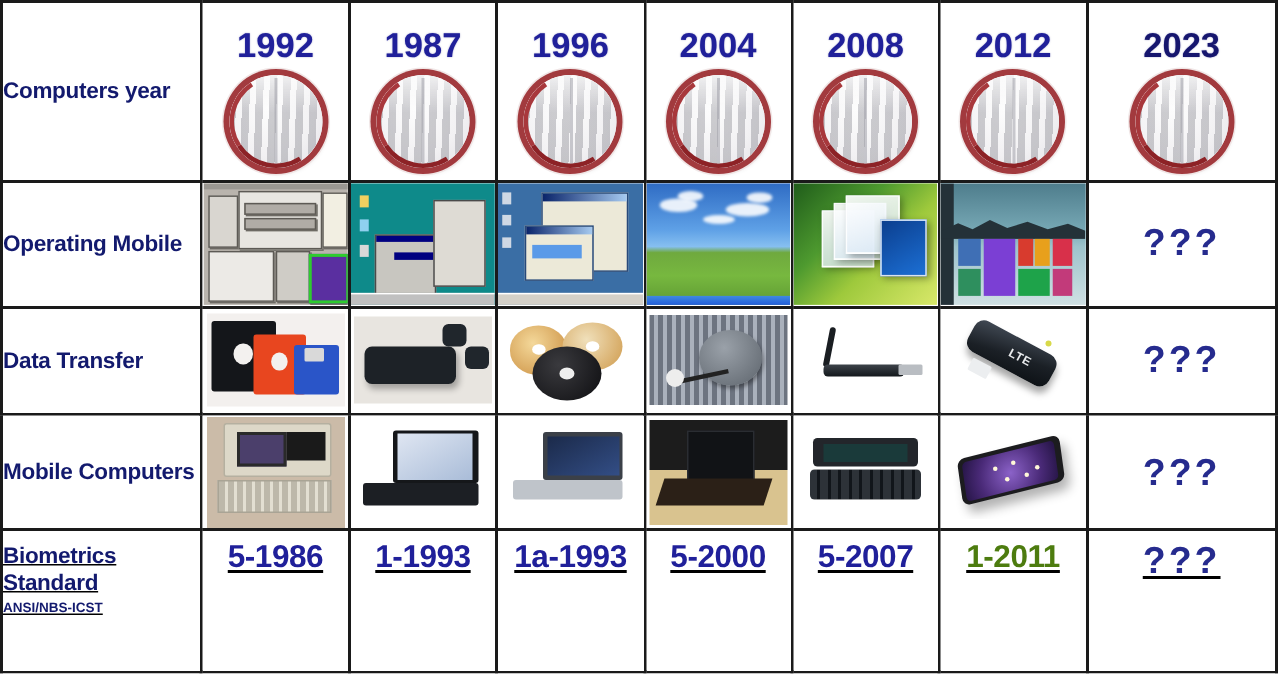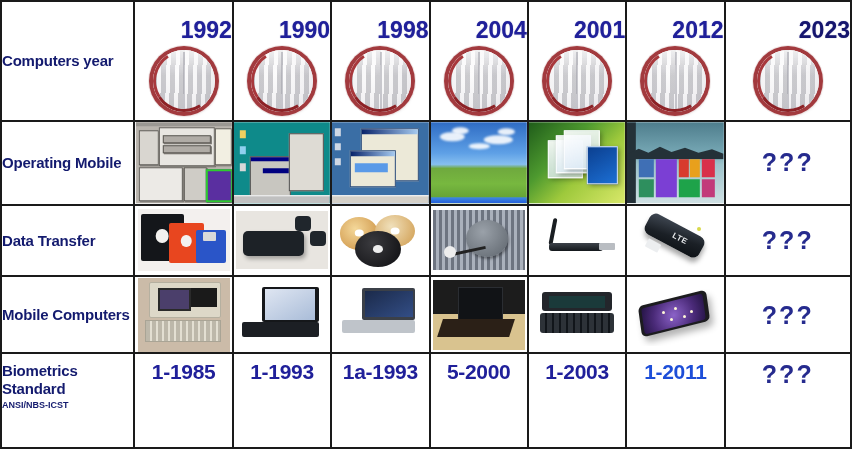--- a/index.html
+++ b/index.html
@@ -28,21 +28,21 @@
     font-weight:bold;font-size:15px;line-height:1.15;
     padding:4px 0 4px 7px;text-align:left;vertical-align:middle;
     letter-spacing:-0.2px;
   }
   td.rowlabel .sub{
     display:block;font-size:9px;font-weight:bold;margin-top:3px;letter-spacing:0px;
   }
   td.toplabel{vertical-align:middle;}
 
   
-  td.yearcell{vertical-align:top;text-align:right;}
+  td.yearcell{vertical-align:top;text-align:center;}
   .yearnum{
     font-size:23px;font-weight:bold;color:#20209a;
     margin-top:6px;letter-spacing:0px;
     text-shadow:0 0 1px rgba(30,30,130,.5);
   }
   .yearnum.dark{color:#16166e;}
 
   
   .emblem{
     width:62px;height:62px;border-radius:50%;
@@ -165,21 +165,21 @@
 
   
   .qmark{
     font-size:25px;font-weight:bold;color:#262b8e;text-align:center;
     letter-spacing:2px;
   }
   .bio{
     font-size:21px;font-weight:bold;color:#20209a;text-align:center;
     letter-spacing:-0.3px;
   }
-  .bio.dark{color:#1d4ed8;}
+  .bio.dark{color:#4d7c0f;}
   .biowrap{display:flex;align-items:flex-start;justify-content:center;height:100%;padding-top:6px;box-sizing:border-box;}
   .qwrap{display:flex;align-items:center;justify-content:center;height:100%;}
   .qwrap.top{align-items:flex-start;padding-top:24px;box-sizing:border-box;}
 </style>
 </head>
 <body>
 
 <div id="grid">
 <table class="matrix">
   <colgroup>
@@ -199,39 +199,39 @@
       <span>Computers year</span>
     </td>
 
     <td class="yearcell">
       <div class="yearnum">1992</div>
       <div class="emblem">
               <div class="redarc"></div>
             </div>
     </td>
     <td class="yearcell">
-      <div class="yearnum">1990</div>
-      <div class="emblem">
-              <div class="redarc"></div>
-            </div>
-    </td>
-    <td class="yearcell">
-      <div class="yearnum">1998</div>
+      <div class="yearnum">1987</div>
+      <div class="emblem">
+              <div class="redarc"></div>
+            </div>
+    </td>
+    <td class="yearcell">
+      <div class="yearnum">1996</div>
       <div class="emblem">
               <div class="redarc"></div>
             </div>
     </td>
     <td class="yearcell">
       <div class="yearnum">2004</div>
       <div class="emblem">
               <div class="redarc"></div>
             </div>
     </td>
     <td class="yearcell">
-      <div class="yearnum">2001</div>
+      <div class="yearnum">2008</div>
       <div class="emblem">
               <div class="redarc"></div>
             </div>
     </td>
     <td class="yearcell">
       <div class="yearnum">2012</div>
       <div class="emblem">
               <div class="redarc"></div>
             </div>
     </td>
@@ -501,49 +501,49 @@
       </div>
     </td>
 
     <td>
       <div class="qwrap top">
         <span class="qmark">???</span>
       </div>
     </td>
   </tr>
 
-  <tr style="height:93px;">
+  <tr style="height:93px;text-decoration:underline;">
     <td class="rowlabel" style="vertical-align:top;padding-top:8px;">
       <span>Biometrics Standard</span>
       <span class="sub">ANSI/NBS-ICST</span>
     </td>
 
     <td>
       <div class="biowrap">
-              <span class="bio">1-1985</span>
+              <span class="bio">5-1986</span>
             </div>
     </td>
     <td>
       <div class="biowrap">
               <span class="bio">1-1993</span>
             </div>
     </td>
     <td>
       <div class="biowrap">
               <span class="bio">1a-1993</span>
             </div>
     </td>
     <td>
       <div class="biowrap">
               <span class="bio">5-2000</span>
             </div>
     </td>
     <td>
       <div class="biowrap">
-              <span class="bio">1-2003</span>
+              <span class="bio">5-2007</span>
             </div>
     </td>
     <td>
       <div class="biowrap">
               <span class="bio dark">1-2011</span>
             </div>
     </td>
     <td>
       <div class="biowrap">
               <span class="qmark">???</span>

